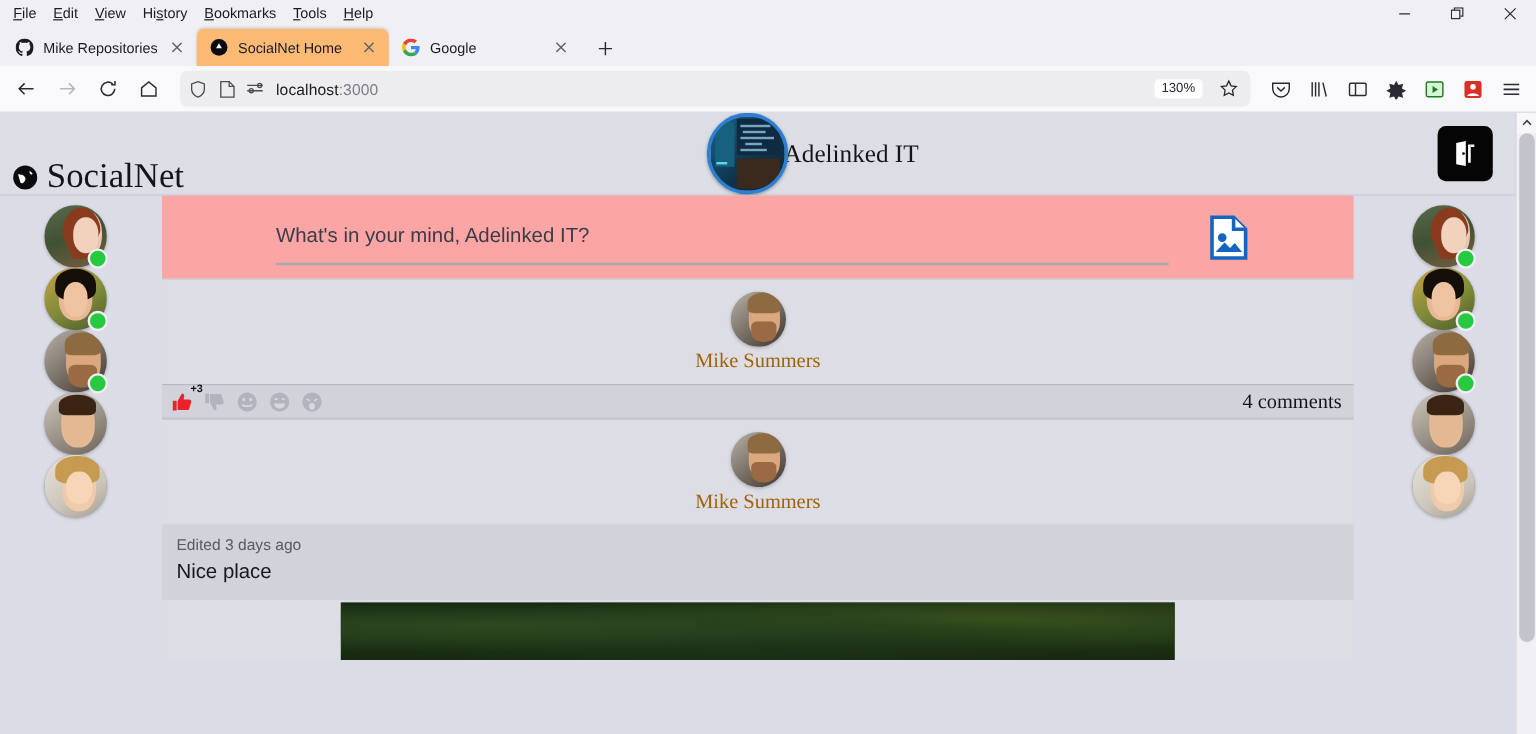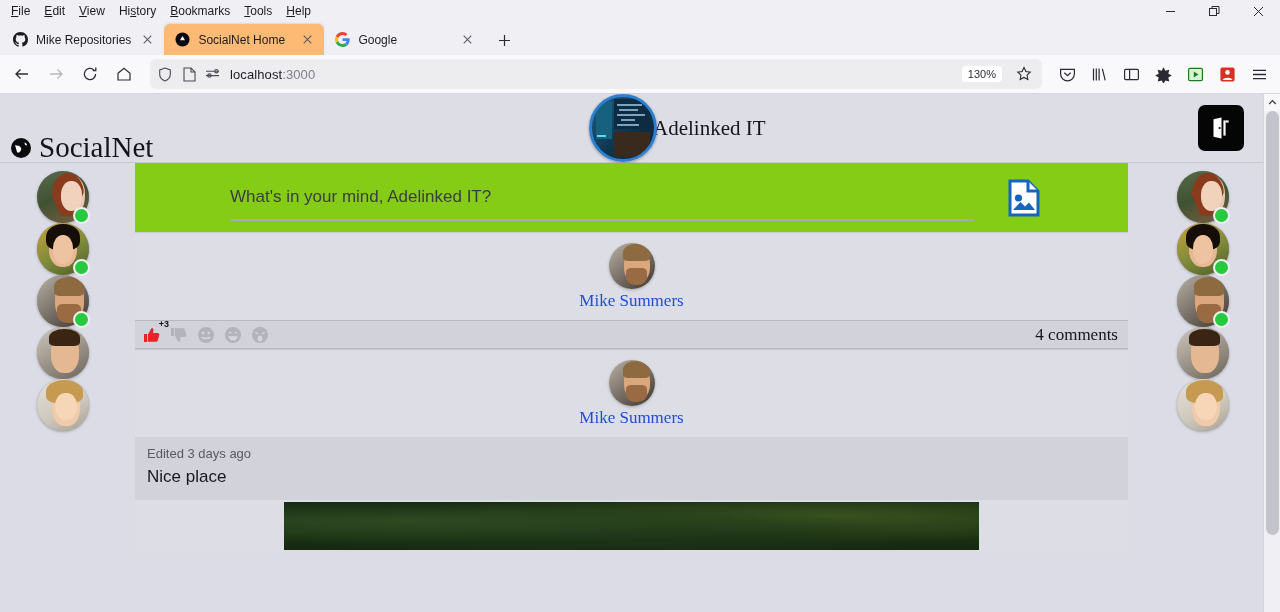--- a/index.html
+++ b/index.html
@@ -97,37 +97,37 @@
   }
   .av .bg { position:absolute; inset:0; }
   .av .face { position:absolute; border-radius:50%; }
   .online {
     position:absolute; right:-1px; bottom:-1px; width:17px; height:17px; border-radius:50%;
     background:#27c93f; border:2px solid #eef0f4;
   }
 
   .feed { position:absolute; left:135px; top:0; width:993px; }
   .composer {
-    height:69px; background:#84cc16; display:flex; align-items:center;
+    height:69px; background:#fca5a5; display:flex; align-items:center;
     padding:0 0 0 95px; position:relative;
   }
   .composer-input {
     flex:1; height:46px; display:flex; align-items:center;
     border-bottom:2px solid #a8a8b5; margin-right:28px; max-width:744px;
   }
   .composer-ph { font-size:17px; color:#3c3c46; }
   .photo-btn { width:44px; height:44px; display:flex; align-items:center; justify-content:center; }
 
   .post { width:993px; background:#d5d5dd; }
   .post-head {
     height:88px; background:#dddde6; display:flex; flex-direction:column;
     align-items:center; justify-content:center; gap:2px; border-top:1px solid #c9c9d4;
   }
   .post-avatar { width:46px; height:46px; border-radius:50%; overflow:hidden; position:relative; box-shadow:0 1px 3px rgba(0,0,0,.25); }
-  .post-author { font-family:"Liberation Serif", serif; font-size:17px; color:#1d4ed8; }
+  .post-author { font-family:"Liberation Serif", serif; font-size:17px; color:#a16207; }
   .post-body { padding:8px 12px 10px 12px; background:#d2d2da; }
   .post-time { font-size:13px; color:#5a5a64; line-height:18px; }
   .post-text { font-size:17px; color:#17171f; line-height:26px; margin-top:1px; }
   .post-actions {
     height:29px; background:#d2d2da; border-top:1px solid #b8b8c4; border-bottom:1px solid #b8b8c4;
     display:flex; align-items:center; padding:0 10px 0 7px;
   }
   .reactions { display:flex; align-items:center; gap:8px; }
   .reaction { position:relative; width:19px; height:19px; display:flex; align-items:center; justify-content:center; }
   .badge {

